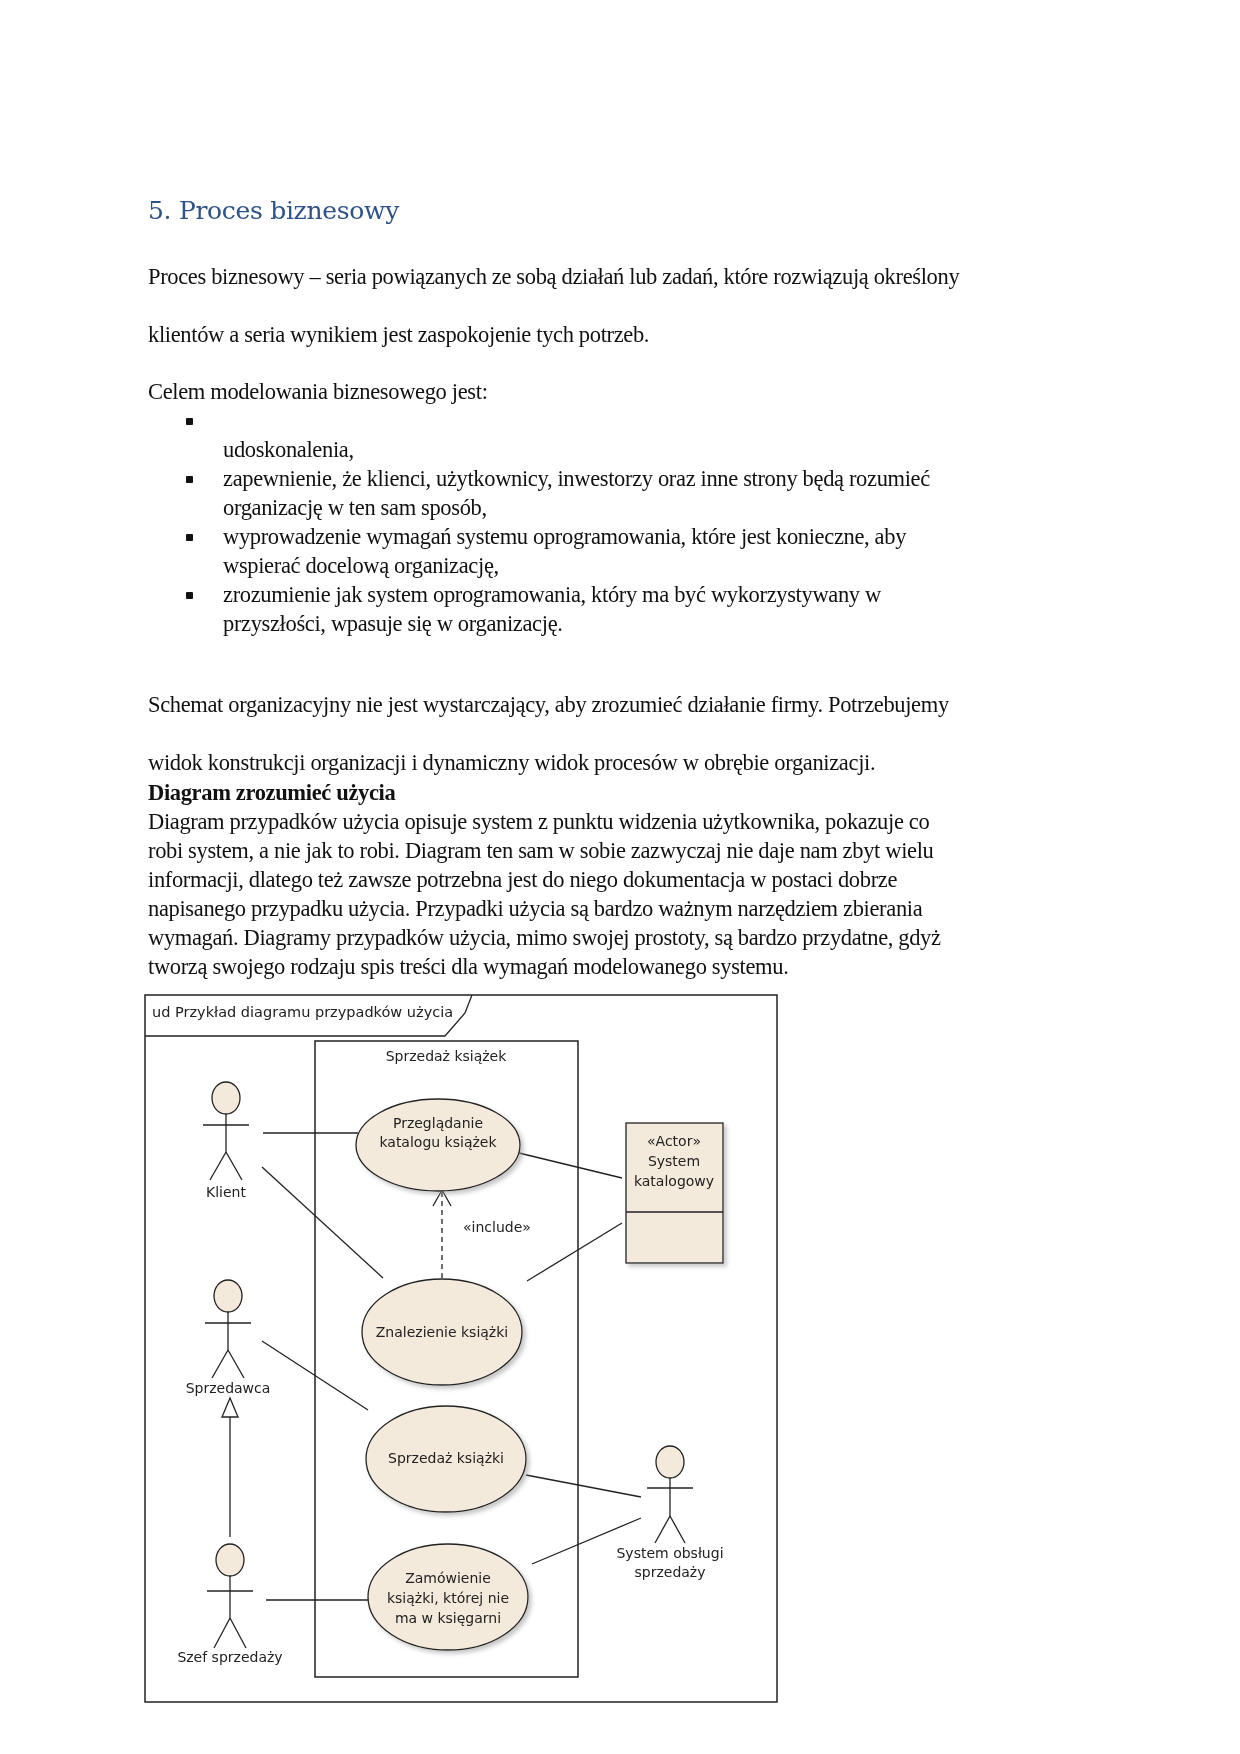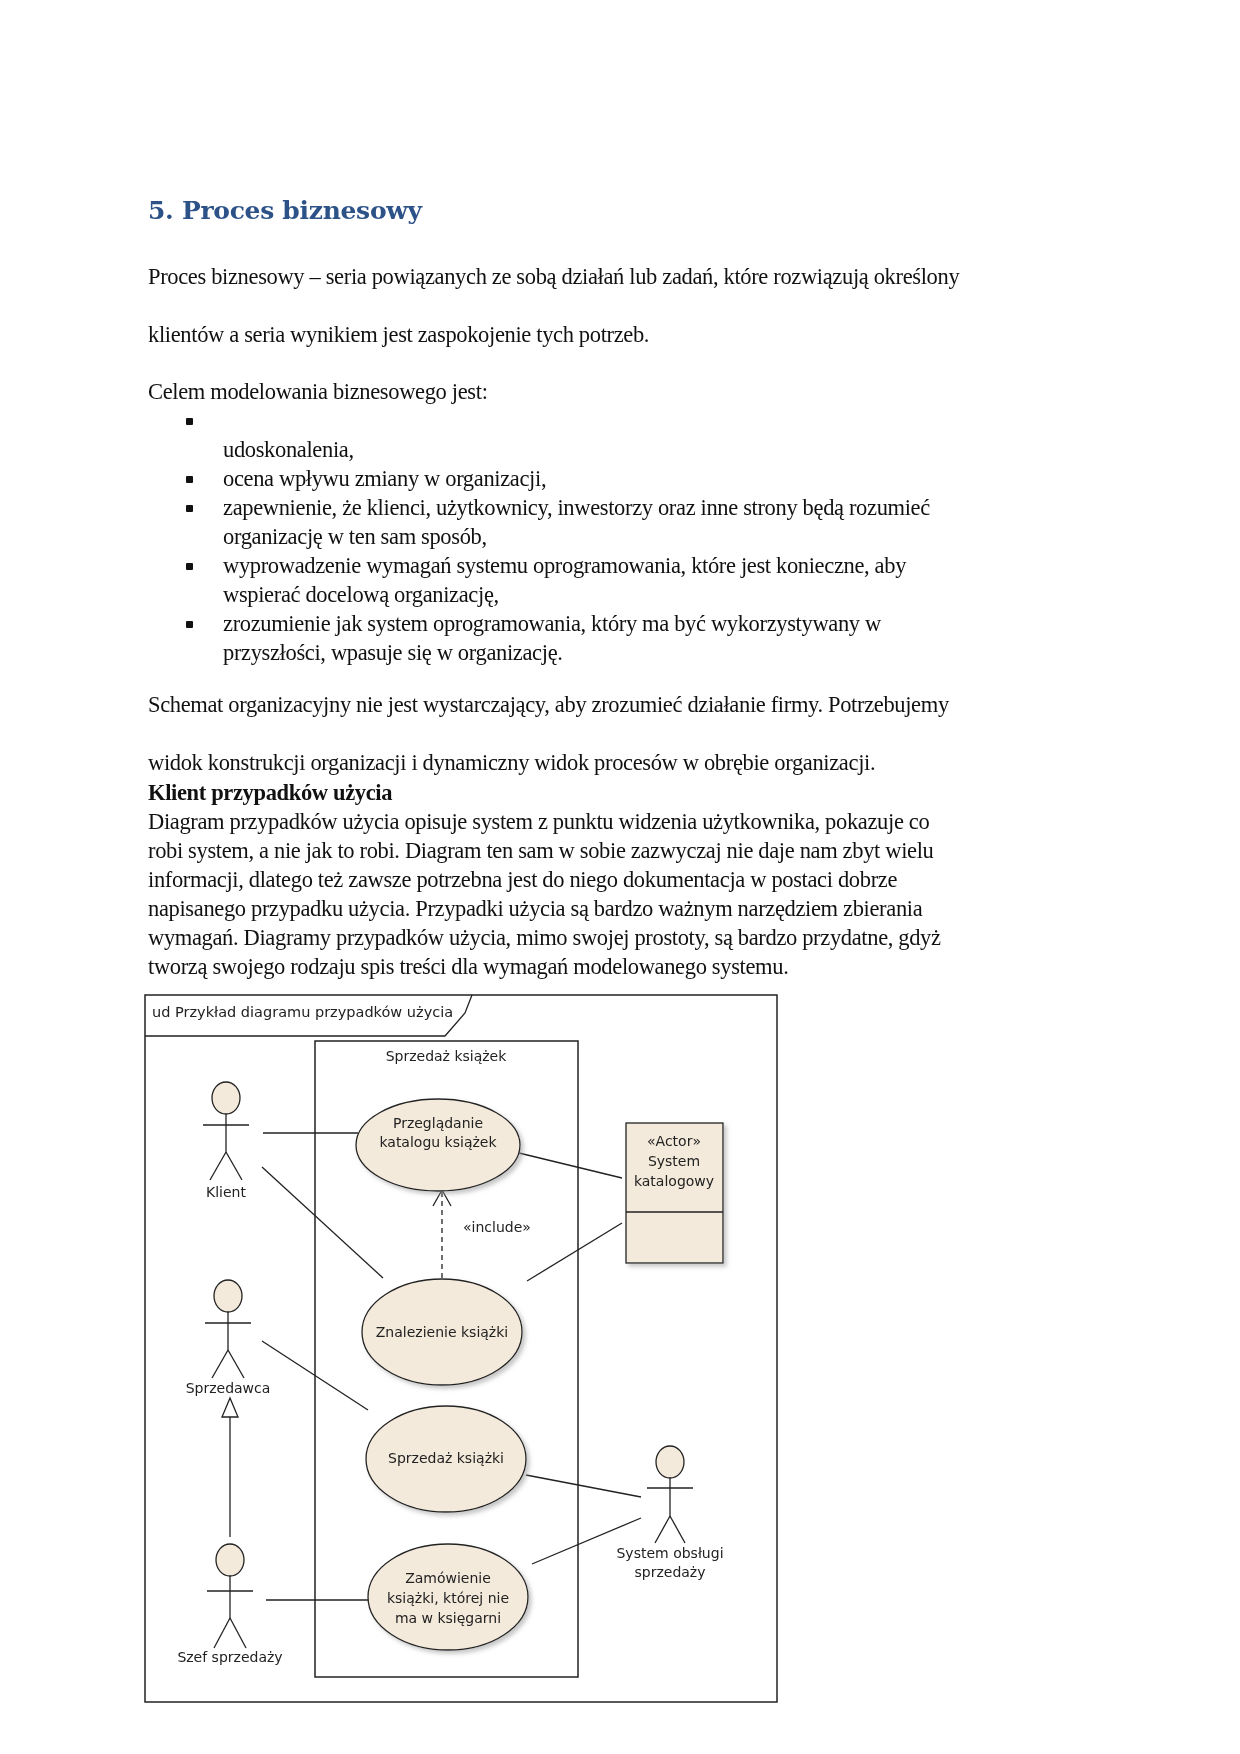--- a/index.html
+++ b/index.html
@@ -1,20 +1,20 @@
 <!DOCTYPE html>
 <html><head>
 <meta charset="utf-8">
 <style>
   html, body { margin: 0; padding: 0; background: #ffffff; }
   body { width: 1240px; height: 1754px; position: relative; overflow: hidden; }
   .page { position: absolute; left: 0; top: 0; width: 1240px; height: 1754px; background: #fff; }
   .heading {
     position: absolute; left: 148px; top: 196px;
-    font-family: "DejaVu Serif", serif; font-weight: bold; font-size: 25px;
+    font-family: "DejaVu Serif", serif; font-weight: normal; font-size: 25px;
     color: #2d5287; letter-spacing: -0.3px; margin: 0;
   }
   .body-text {
     font-family: "Liberation Serif", serif; font-size: 22.5px; color: #111;
     line-height: 29px; letter-spacing: -0.35px;
   }
   .para { position: absolute; left: 148px; width: 960px; margin: 0; }
   .p1 { top: 262px; }
   .p2 { top: 377px; }
   .goals { position: absolute; left: 148px; top: 406px; width: 960px; margin: 0; padding: 0; list-style: none; }
@@ -45,24 +45,20 @@
     <p class="para p2">Celem modelowania biznesowego jest:</p>
 
     <ul class="goals">
       <li>
         <span class="bullet"></span>
         <br>
         <span>udoskonalenia,</span>
       </li>
       <li>
         <span class="bullet"></span>
-        <span>ocena wpływu zmiany w organizacji,</span>
-      </li>
-      <li>
-        <span class="bullet"></span>
         <span>zapewnienie, że klienci, użytkownicy, inwestorzy oraz inne strony będą rozumieć</span><br>
         <span>organizację w ten sam sposób,</span>
       </li>
       <li>
         <span class="bullet"></span>
         <span>wyprowadzenie wymagań systemu oprogramowania, które jest konieczne, aby</span><br>
         <span>wspierać docelową organizację,</span>
       </li>
       <li>
         <span class="bullet"></span>
@@ -70,21 +66,21 @@
         <span>przyszłości, wpasuje się w organizację.</span>
       </li>
     </ul>
 
     <p class="para p3">
       <span>Schemat organizacyjny nie jest wystarczający, aby zrozumieć działanie firmy. Potrzebujemy</span><br>
       <br>
       <span>widok konstrukcji organizacji i dynamiczny widok procesów w obrębie organizacji.</span>
     </p>
 
-    <p class="sub-heading">Klient przypadków użycia</p>
+    <p class="sub-heading">Diagram zrozumieć użycia</p>
 
     <p class="para p4">
       <span>Diagram przypadków użycia opisuje system z punktu widzenia użytkownika, pokazuje co</span><br>
       <span>robi system, a nie jak to robi. Diagram ten sam w sobie zazwyczaj nie daje nam zbyt wielu</span><br>
       <span>informacji, dlatego też zawsze potrzebna jest do niego dokumentacja w postaci dobrze</span><br>
       <span>napisanego przypadku użycia. Przypadki użycia są bardzo ważnym narzędziem zbierania</span><br>
       <span>wymagań. Diagramy przypadków użycia, mimo swojej prostoty, są bardzo przydatne, gdyż</span><br>
       <span>tworzą swojego rodzaju spis treści dla wymagań modelowanego systemu.</span>
     </p>
   </div>

